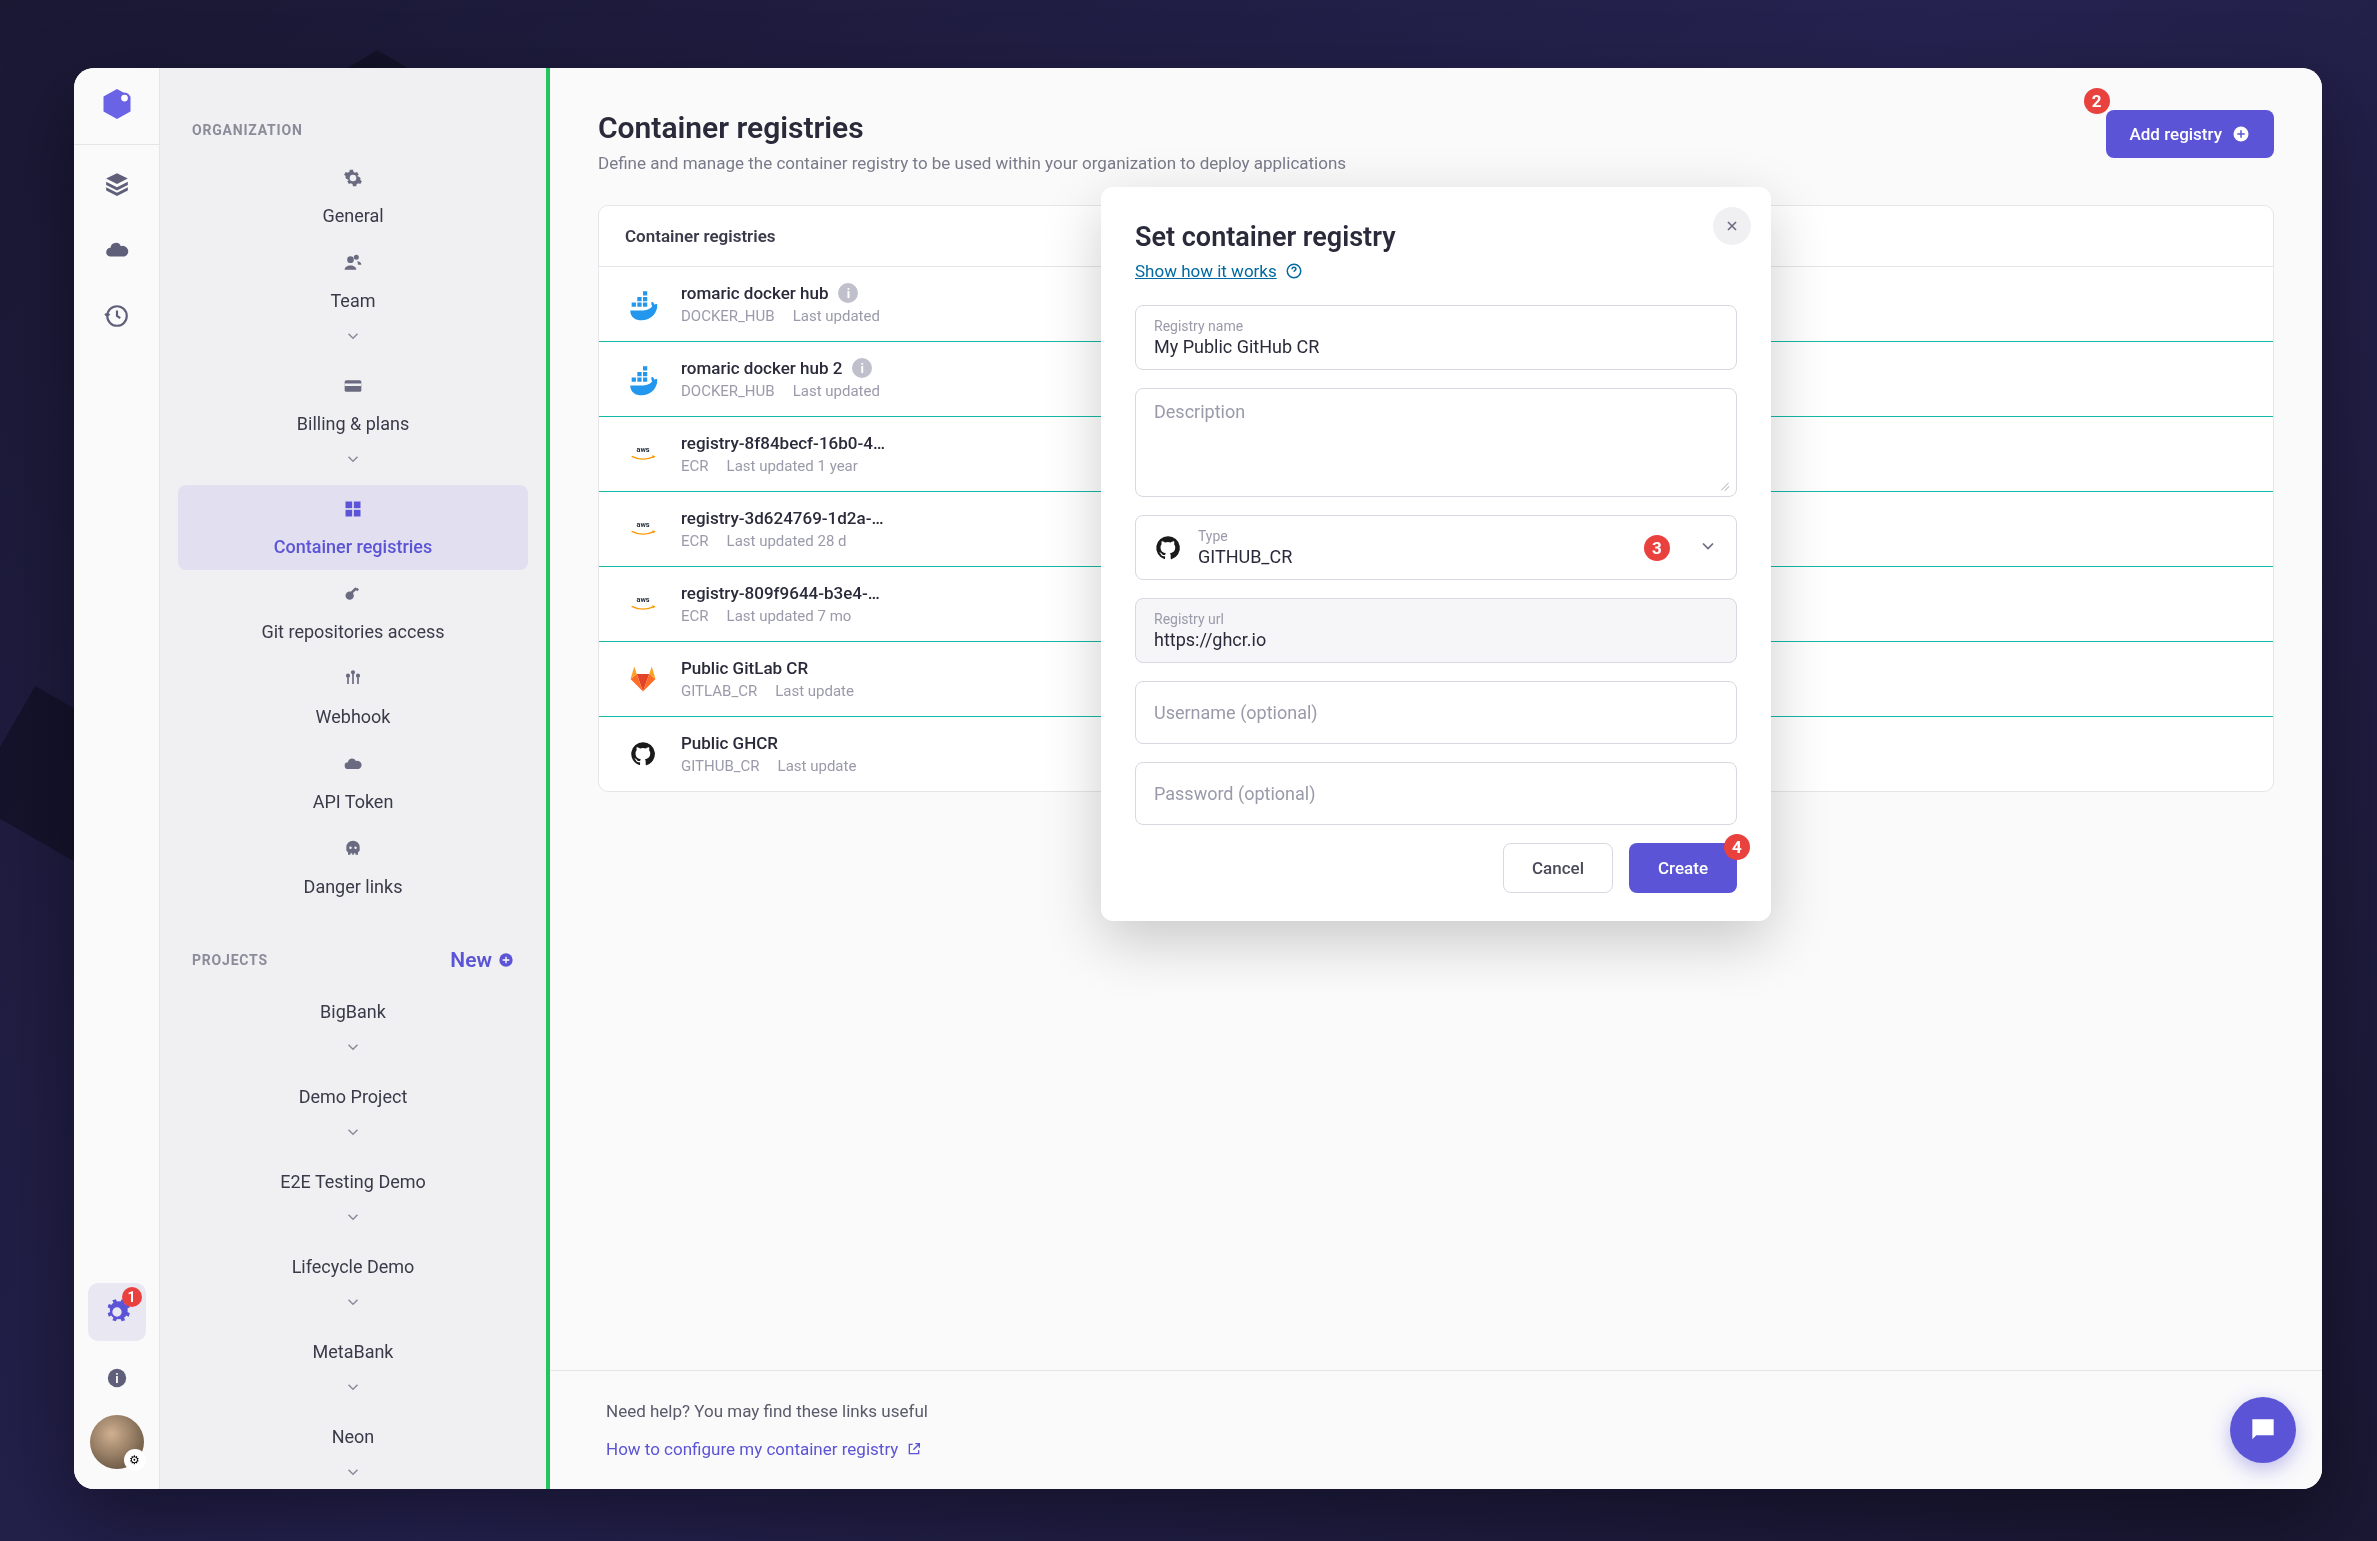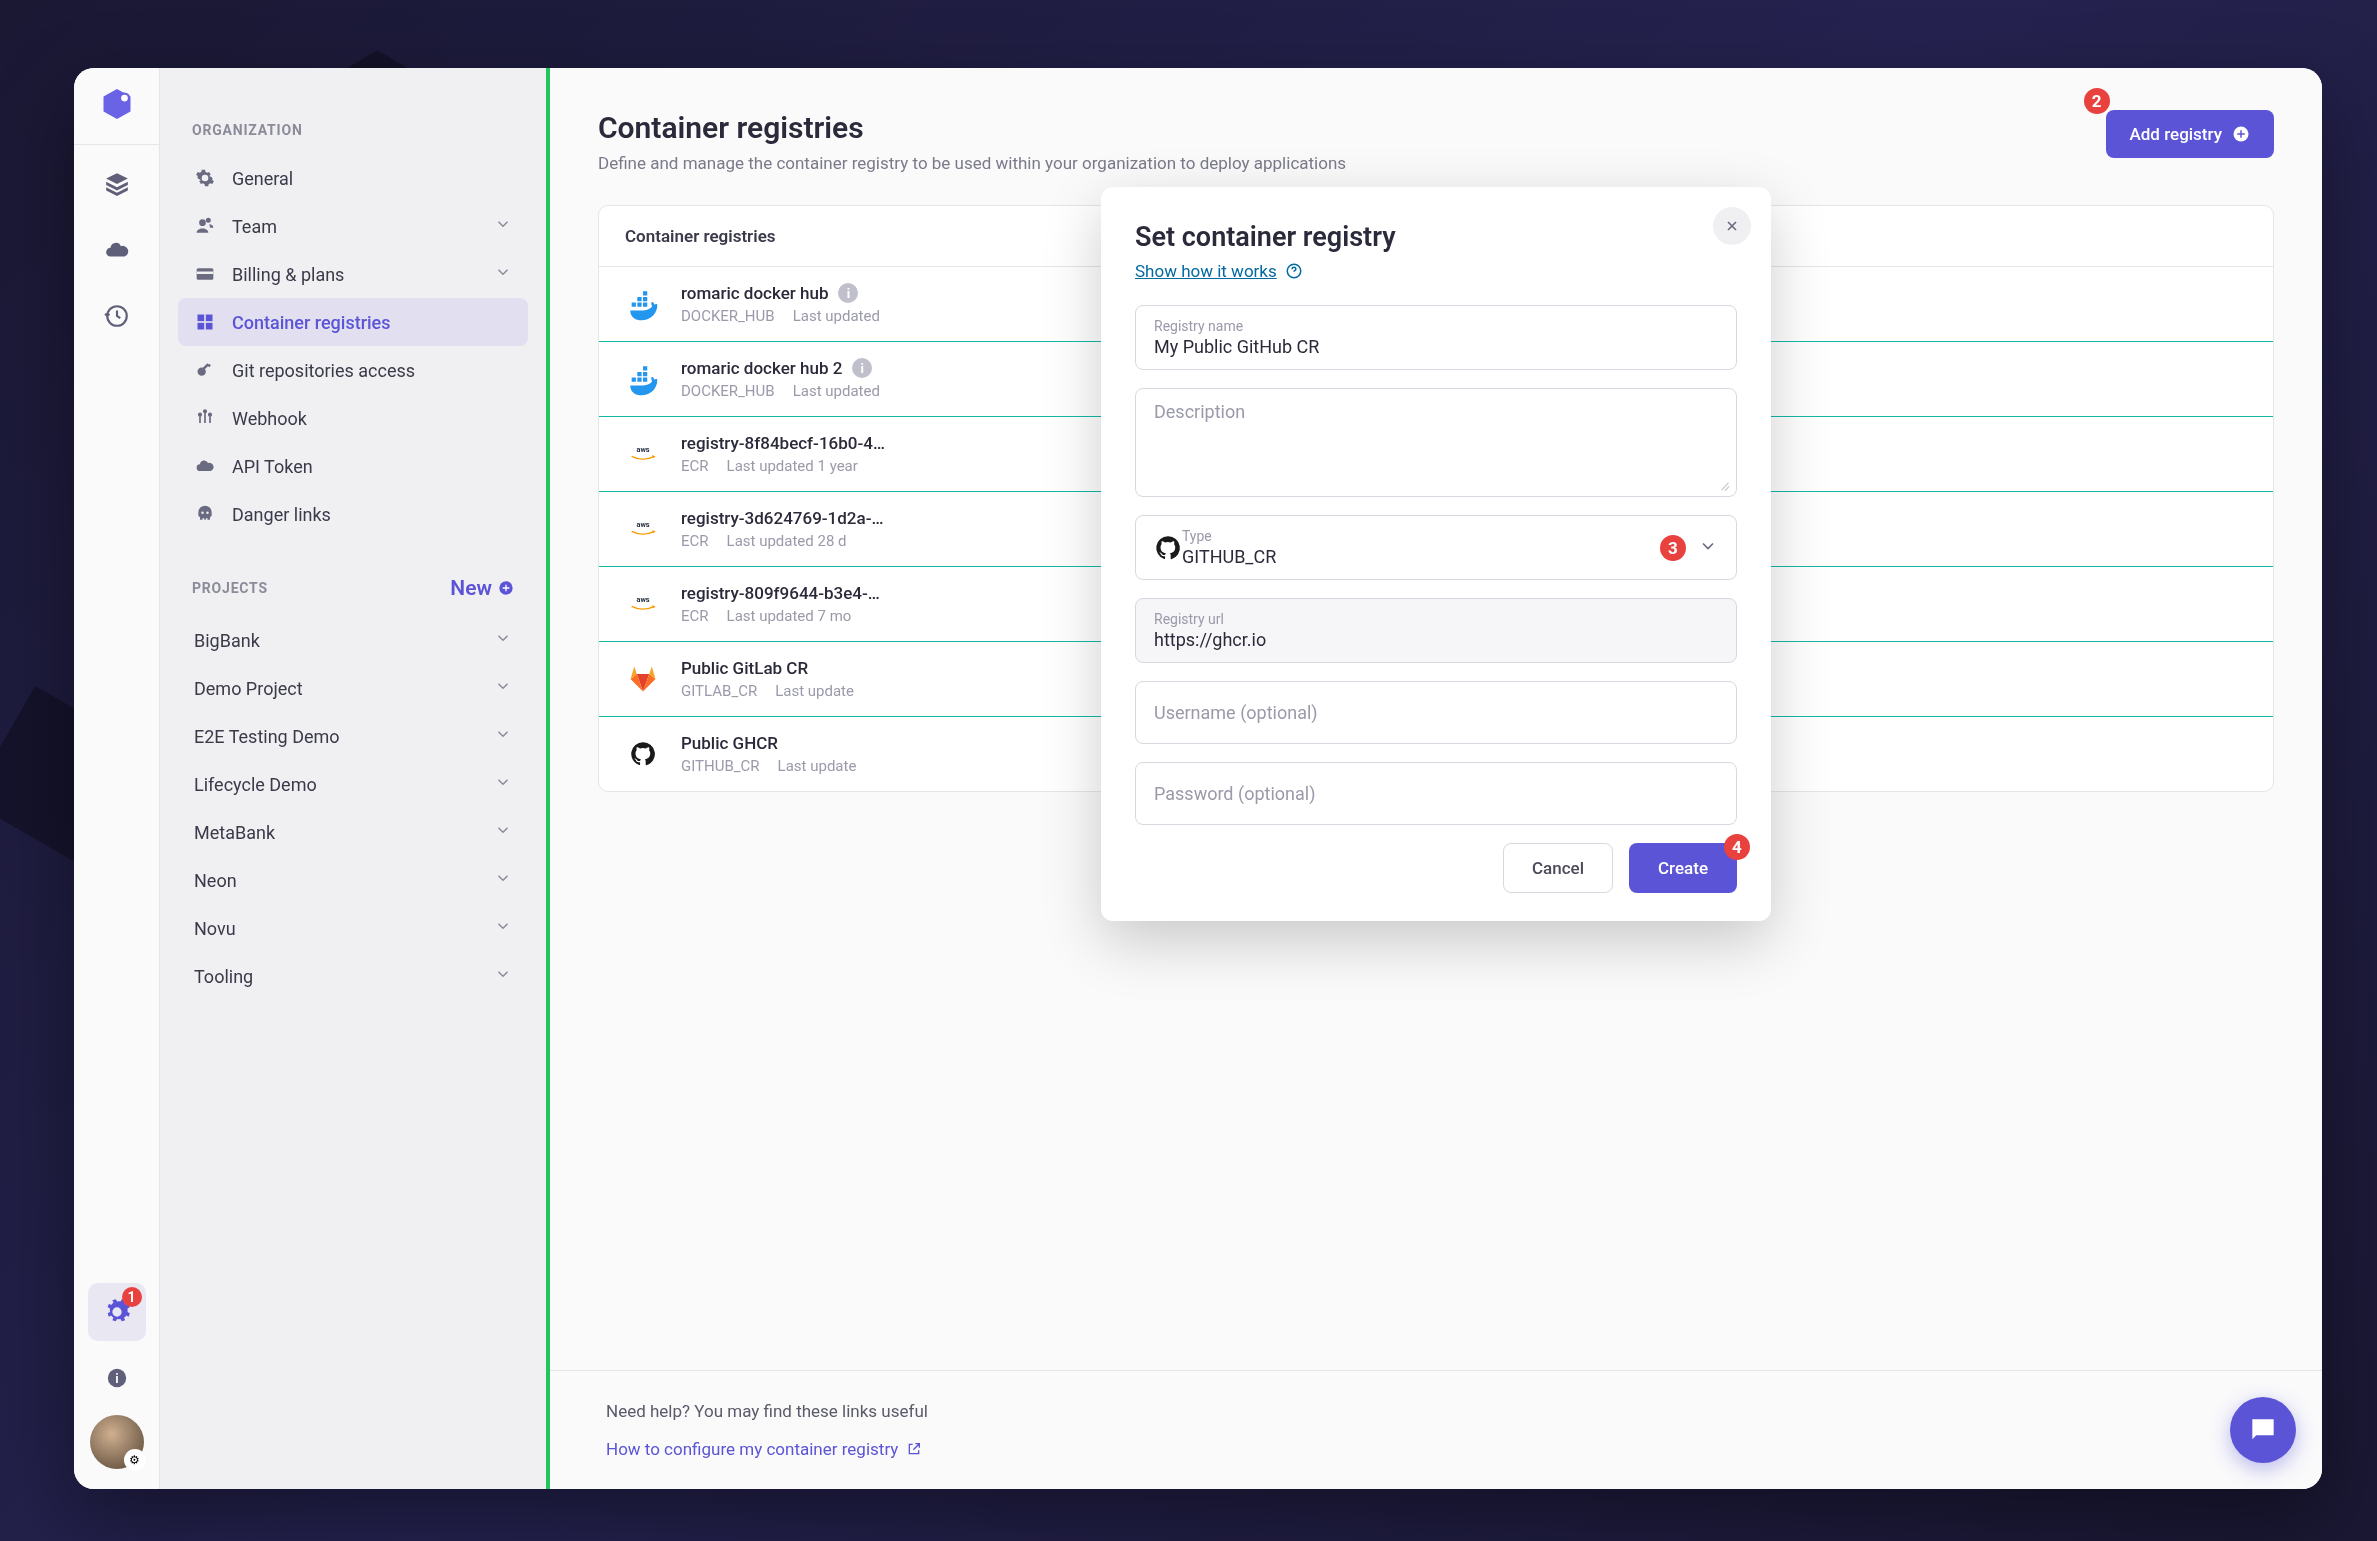--- a/index.html
+++ b/index.html
@@ -14,21 +14,21 @@
 .rail-sep { width: 100%; height: 1px; background: #e5e5ea; margin-bottom: 10px; }
 .rail-item { width: 58px; height: 58px; display: flex; align-items: center; justify-content: center; border-radius: 10px; color: #5f5f7a; margin-bottom: 8px; cursor: pointer; position: relative; }
 .rail-item.active { background: #e8e7f2; color: #5b54d6; }
 .rail-spacer { flex: 1; }
 .rail-badge { position: absolute; top: 4px; right: 4px; background: #e8413e; color: #fff; font-size: 14px; font-weight: 700; width: 20px; height: 20px; border-radius: 50%; display: flex; align-items: center; justify-content: center; }
 .rail-avatar { width: 54px; height: 54px; border-radius: 50%; background: #888; margin-bottom: 20px; position: relative; }
 .rail-avatar-dot { position: absolute; right: -2px; bottom: -2px; width: 22px; height: 22px; border-radius: 50%; background: #fff; display:flex; align-items:center; justify-content:center; font-size:12px; }
 
 .sidebar { width: 390px; background: #f0f0f3; border-right: 4px solid #22c55e; padding: 46px 18px; overflow-y: auto; }
 .sidebar-section-label { font-size: 14px; font-weight: 700; letter-spacing: 0.8px; color: #8b8b9a; padding: 8px 14px; margin-bottom: 8px; }
-.sidebar-item { display: flex; align-items: center; gap: 16px; padding: 13px 16px; border-radius: 8px; color: #3a3a4a; font-size: 18px; cursor: pointer; }
+.sidebar-item { display: flex; align-items: center; gap: 16px; padding: 13px 16px; border-radius: 8px; color: #3a3a4a; font-size: 18px; cursor: pointer; flex-direction: column; }
 .sidebar-item.active { background: #e2e0f0; color: #5b54d6; font-weight: 500; }
 .sidebar-item-icon { width: 22px; height: 22px; display: flex; align-items: center; justify-content: center; color: #6a6a80; flex-shrink: 0; }
 .sidebar-item.active .sidebar-item-icon { color: #5b54d6; }
 .sidebar-item-label { flex: 1; }
 .sidebar-item-chevron { color: #8b8b9a; }
 .sidebar-projects-header { display: flex; align-items: center; justify-content: space-between; padding: 8px 14px; margin-top: 30px; margin-bottom: 8px; }
 .sidebar-new { color: #5b54d6; font-size: 21px; font-weight: 600; display: flex; align-items: center; gap: 6px; cursor: pointer; }
 
 .content { flex: 1; background: #fafafb; position: relative; display: flex; flex-direction: column; }
 .content-header { padding: 42px 48px 20px; display: flex; justify-content: space-between; align-items: flex-start; }
@@ -57,21 +57,21 @@
 .modal-body { padding: 34px 34px 28px; }
 .modal-title { font-size: 27px; font-weight: 600; color: #2a2a3a; margin-bottom: 8px; }
 .modal-link { color: #0369a1; font-size: 17px; display: inline-flex; align-items: center; gap: 8px; margin-bottom: 24px; cursor: pointer; text-decoration: underline; }
 .form-field { border: 1px solid #d8d8e0; border-radius: 8px; padding: 12px 18px; margin-bottom: 18px; position: relative; background: #fff; }
 .form-field.disabled { background: #f6f6f8; }
 .form-label { font-size: 14px; color: #9a9aaa; margin-bottom: 2px; }
 .form-input { border: none; outline: none; font-size: 18px; color: #2a2a3a; width: 100%; background: transparent; }
 .form-input::placeholder { color: #9a9aaa; }
 .form-textarea { height: 90px; resize: both; }
 .form-textarea .form-input { height: 100%; }
-.form-select { display: flex; align-items: center; gap: 0; }
+.form-select { display: flex; align-items: center; gap: 16px; }
 .form-select-icon { width: 28px; height: 28px; }
 .form-select-body { flex: 1; }
 .form-select-chevron { color: #6a6a80; }
 .modal-actions { display: flex; justify-content: flex-end; gap: 16px; margin-top: 10px; }
 .btn { padding: 14px 28px; border-radius: 8px; font-size: 17px; font-weight: 500; cursor: pointer; border: 1px solid transparent; }
 .btn-secondary { background: #fff; border-color: #d8d8e0; color: #4a4a5a; }
 .btn-primary { background: #5b54d6; color: #fff; position: relative; }
 
 .chat-bubble { position: absolute; bottom: 26px; right: 26px; width: 66px; height: 66px; border-radius: 50%; background: #5b54d6; display: flex; align-items: center; justify-content: center; color: #fff; cursor: pointer; box-shadow: 0 6px 20px rgba(91,84,214,0.4); }
 

